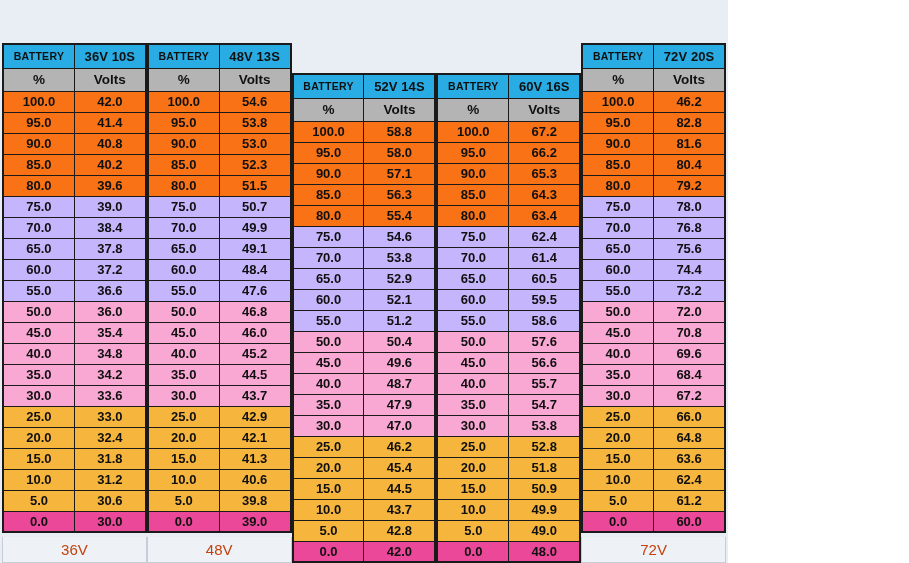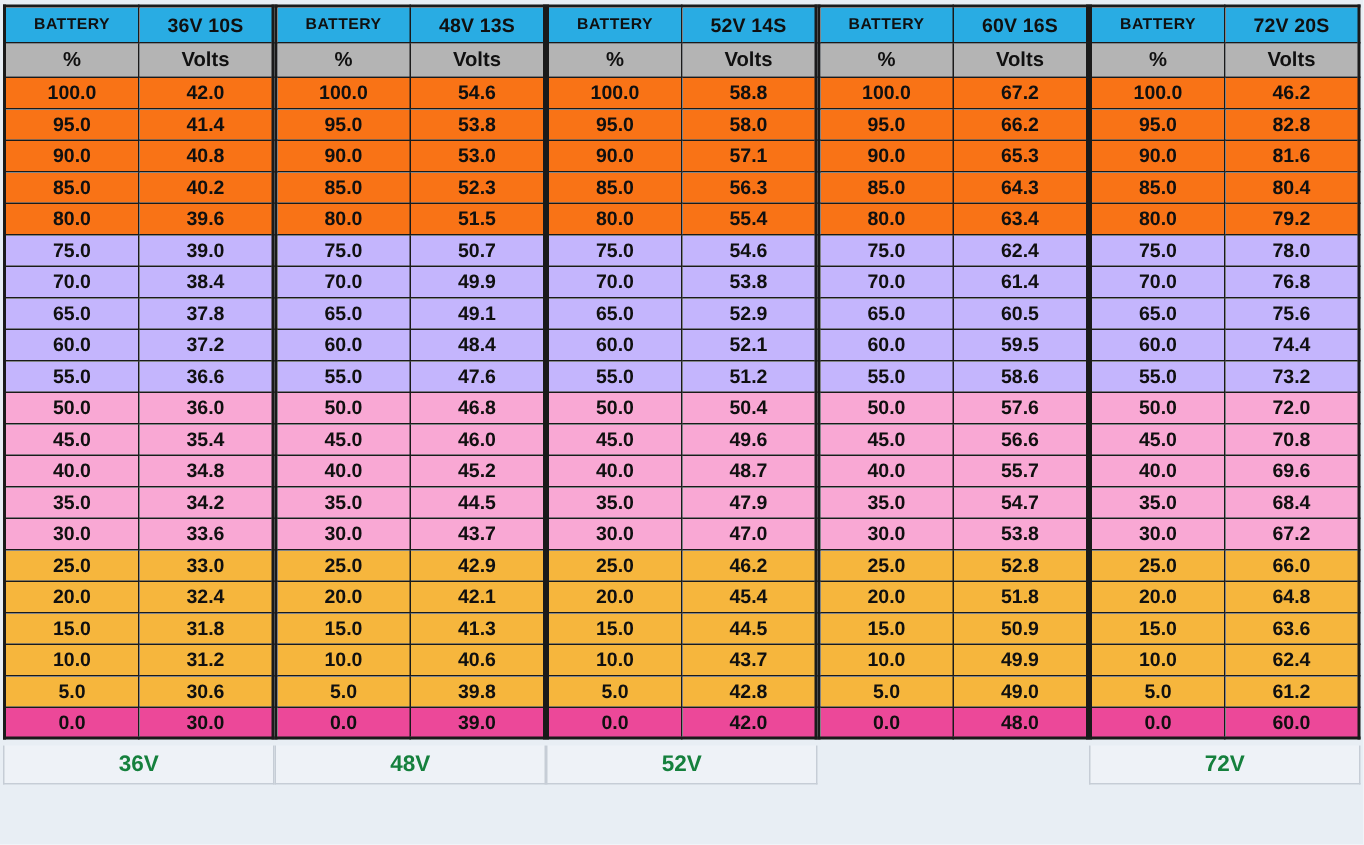--- a/index.html
+++ b/index.html
@@ -10,27 +10,27 @@
   }
   body {
     width: 909px;
     height: 563px;
     overflow: hidden;
     font-family: "Liberation Sans", sans-serif;
   }
 
   #chart-root {
     position: relative;
-    width: 909px;
+    width: 728px;
     height: 563px;
     background: #e8eef4;
     box-sizing: border-box;
     display: flex;
     flex-direction: row;
-    align-items: flex-start;
+    align-items: flex-end;
     padding: 3px 2px 0 2px;
     gap: 0;
   }
 
   .battery-block {
     flex: 1 1 0;
     display: flex;
     flex-direction: column;
     box-sizing: border-box;
     min-width: 0;
@@ -96,22 +96,22 @@
     margin-top: 4px;
     flex: 1 1 auto;
     background: #eef2f7;
     border: 1px solid #c6cdd6;
     border-top: none;
     box-sizing: border-box;
     display: flex;
     align-items: center;
     justify-content: center;
     font-size: 15px;
-    color: #15803d;
-    font-weight: bold;
+    color: #c2410c;
+    font-weight: normal;
     min-height: 26px;
   }
 </style>
 </head>
 <body>
 
 <div id="chart-root">
     <div class="battery-block">
       <table class="block-table">
         <tbody>
@@ -400,21 +400,20 @@
           <tr>
             <td class="data-cell lvl-orange">5.0</td>
             <td class="data-cell lvl-orange">42.8</td>
           </tr>
           <tr>
             <td class="data-cell lvl-red">0.0</td>
             <td class="data-cell lvl-red">42.0</td>
           </tr>
         </tbody>
       </table>
-      <div class="block-footer">52V</div>
     </div>
     <div class="battery-block">
       <table class="block-table">
         <tbody>
           <tr>
             <th class="hdr-cell hdr-left">BATTERY</th>
             <th class="hdr-cell">60V 16S</th>
           </tr>
           <tr>
             <th class="sub-cell">%</th>

